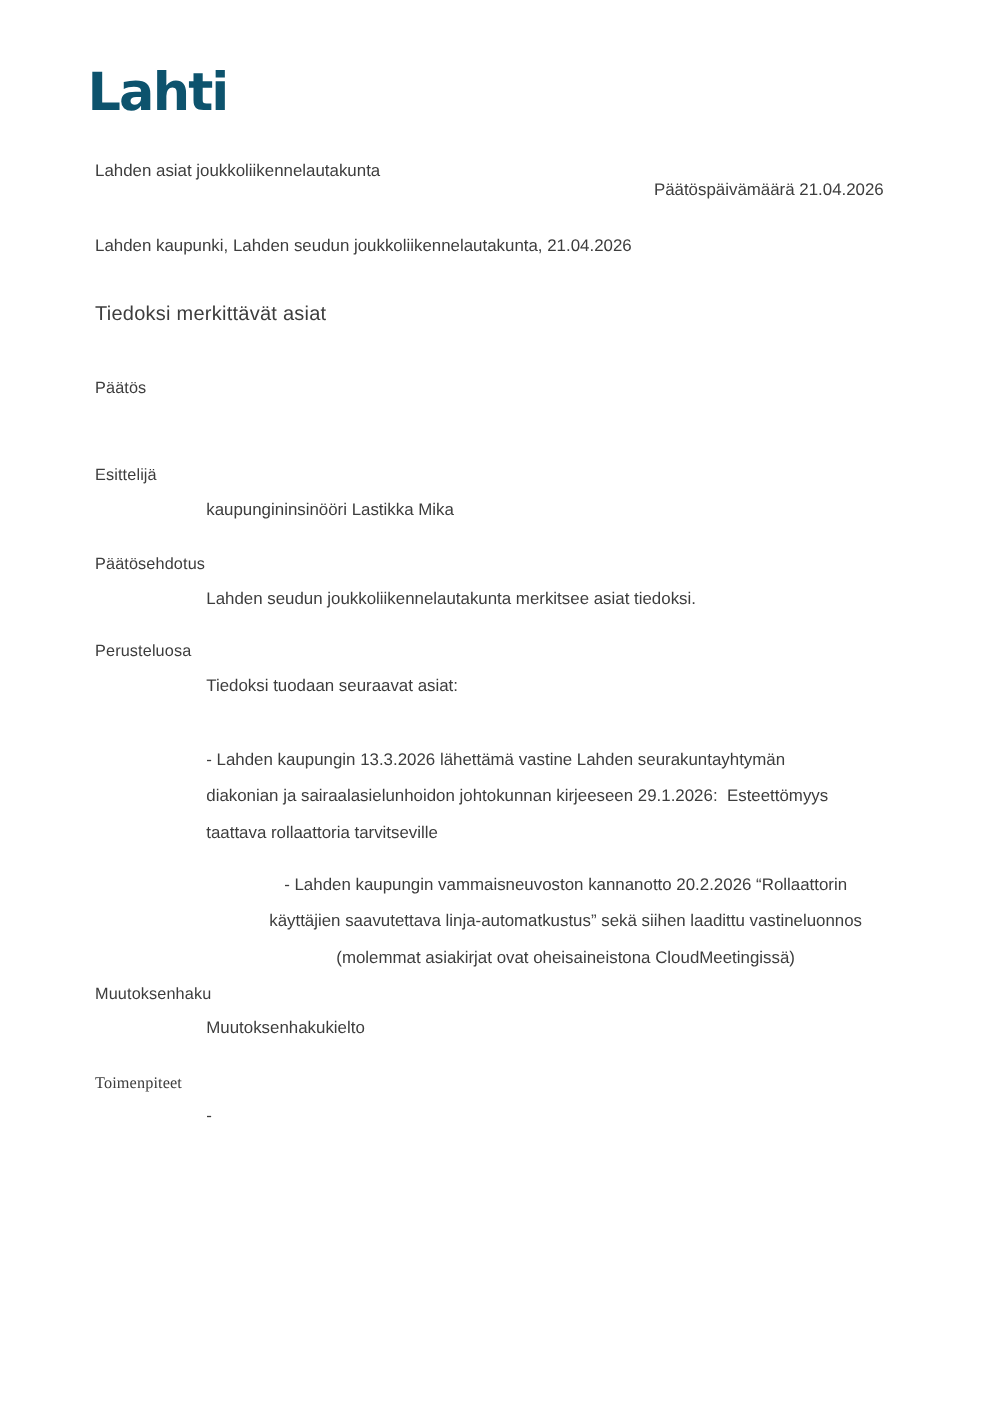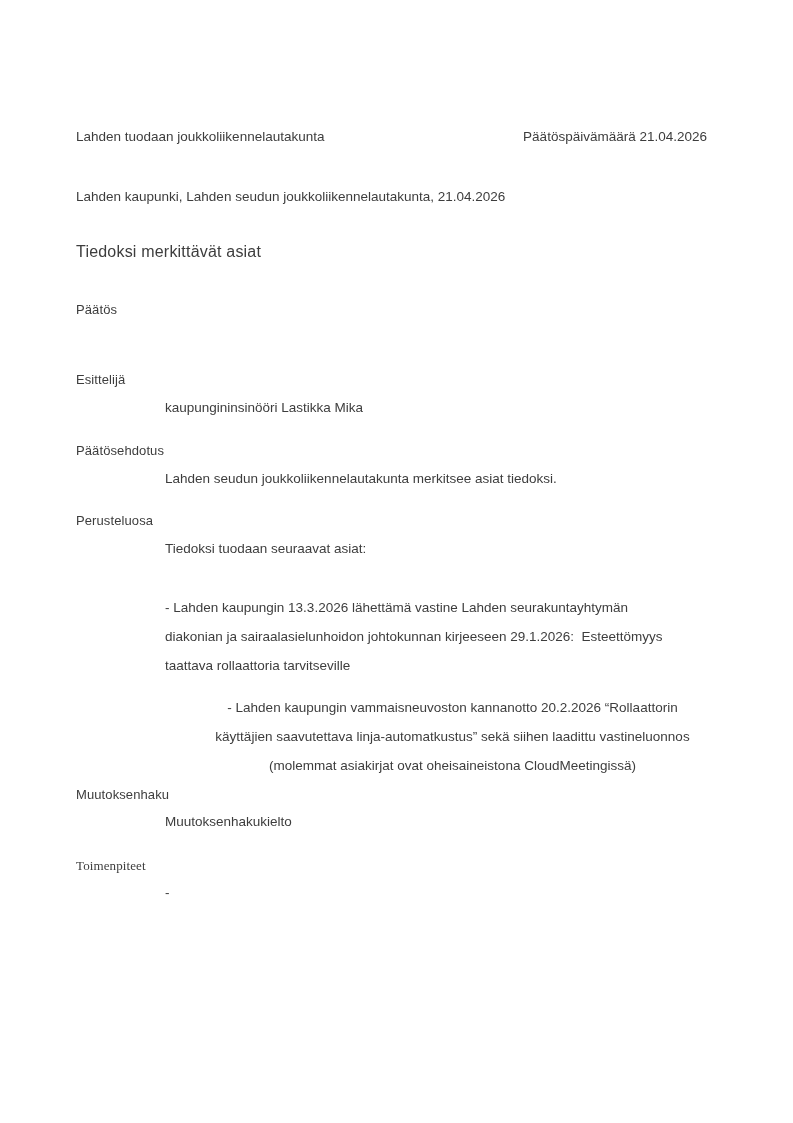--- a/index.html
+++ b/index.html
@@ -27,21 +27,21 @@
     letter-spacing: -1.5px;
     color: #0d536d; 
     line-height: 1;
   }
 
   .t {               
     font-size: 13.5px;
     line-height: 17px;
   }
   #hdr-left  { left: 76px;  top: 128px; }
-  #hdr-right { right: 86px; top: 128px; text-align: right; margin-left: 20px; }
+  #hdr-right { right: 86px; top: 143px; text-align: right; margin-left: 20px; }
   #org-line  { left: 76px;  top: 188px; }
 
   #doc-title {
     left: 76px;
     top: 242px;
     font-size: 16px;
     line-height: 20px;
     letter-spacing: 0.2px;
   }
 
@@ -72,22 +72,23 @@
   #s4h { left: 76px;  top: 785px; }
   #s4c { left: 165px; top: 813px; }
   #s5h { left: 76px;  top: 856px; font-family: Liberation Serif, serif; }
   #s5c { left: 165px; top: 884px; }
 </style>
 </head>
 <body>
 
 <div class="page">
 
+  <div id="logo" class="abs">Lahti</div>
 
-  <div id="hdr-left" class="abs t">Lahden tuodaan joukkoliikennelautakunta</div>
+  <div id="hdr-left" class="abs t">Lahden asiat joukkoliikennelautakunta</div>
   <div id="hdr-right" class="abs t">Päätöspäivämäärä 21.04.2026</div>
   <div id="org-line" class="abs t">Lahden kaupunki, Lahden seudun joukkoliikennelautakunta, 21.04.2026</div>
 
   <div id="doc-title" class="abs">Tiedoksi merkittävät asiat</div>
 
   <div id="s0h" class="abs h">Päätös</div>
 
   <div id="s1h" class="abs h">Esittelijä</div>
   <div id="s1c" class="abs c">kaupungininsinööri Lastikka Mika</div>
 

